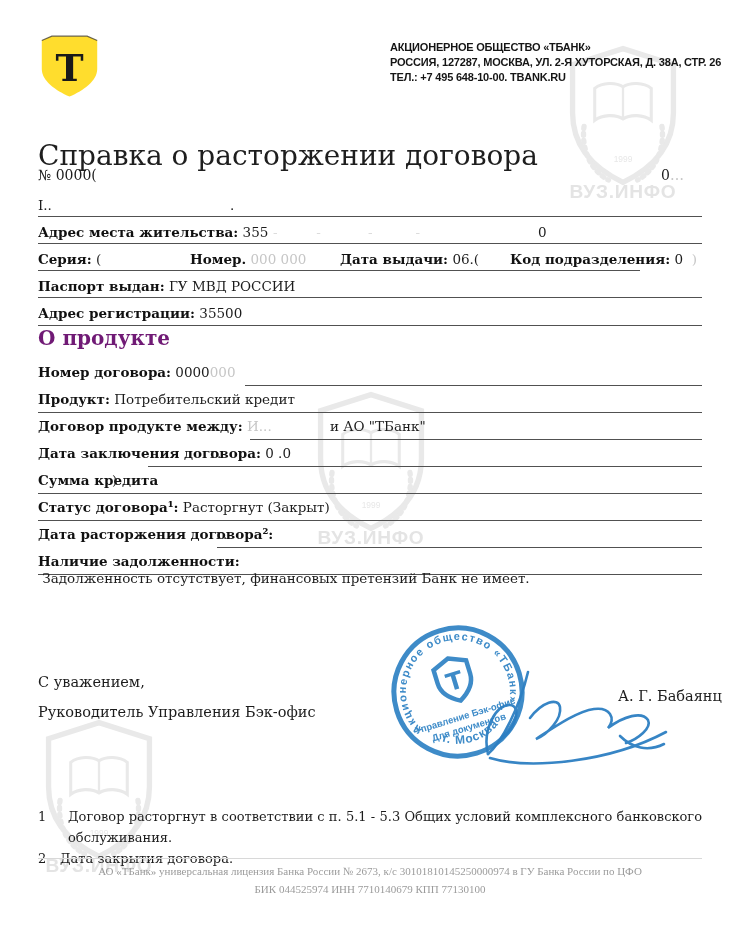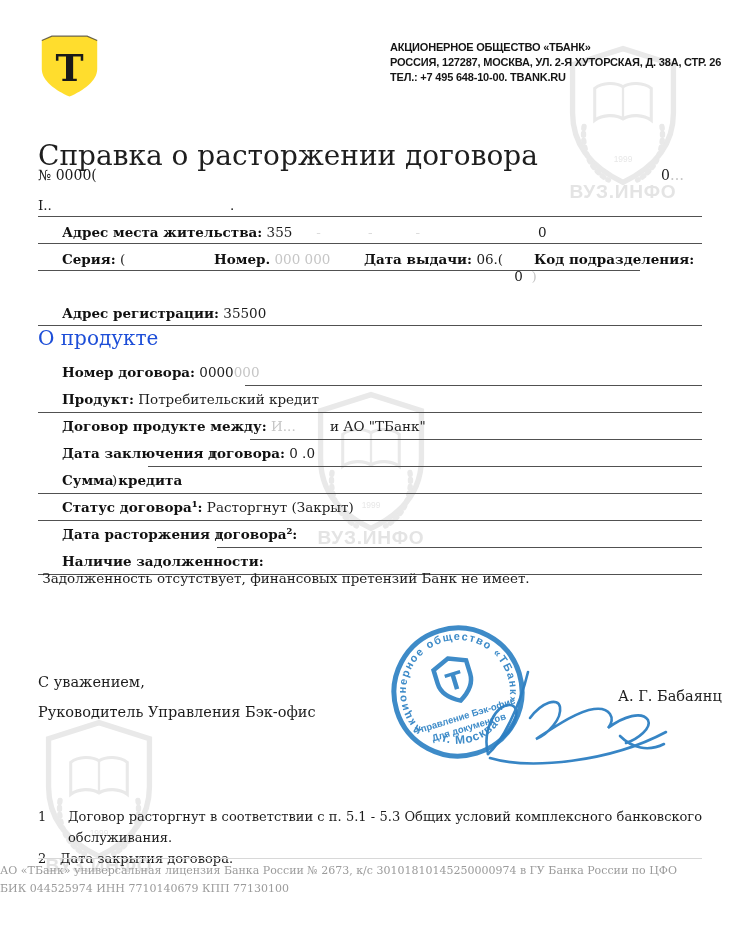--- a/index.html
+++ b/index.html
@@ -13,43 +13,43 @@
         font-family:"Liberation Sans",sans-serif;font-weight:bold;font-size:11px;
         line-height:15px;letter-spacing:-0.2px;color:#151515;}
   
   .title{position:absolute;left:38px;top:112px;font-size:28px;line-height:36px;color:#1e1e1e;margin-top:26px;}
   .docnum{position:absolute;left:38px;top:167px;width:664px;display:flex;
           justify-content:space-between;font-size:14px;}
   .docnum .right{padding-right:18px;}
   
   .row{position:absolute;left:38px;width:664px;font-size:13.5px;line-height:17px;
        border-bottom:1px solid #515151;height:19px;z-index:1;}
-  .lbl{font-weight:bold;color:#111;margin-left:24px;}
+  .lbl{font-weight:bold;color:#111;}
   .pre{white-space:pre;}
   .faint{color:#c6c6c6;}
   .residue{color:#dcdcdc;}
   .tail{position:absolute;top:0;}
   .col{position:absolute;top:0;}
   .mask{position:absolute;bottom:-2px;height:4px;background:#fff;}
-  .section{position:absolute;left:38px;top:326px;font-size:20px;color:#1d4ed8;}
+  .section{position:absolute;left:38px;top:326px;font-size:20px;color:#701a75;font-weight:bold;}
   
   .sig-regards{position:absolute;left:38px;top:674px;font-size:14.5px;}
   .sig-position{position:absolute;left:38px;top:704px;font-size:14.5px;}
   .sig-name{position:absolute;left:618px;top:688px;font-size:14.5px;}
   .stamp{position:absolute;left:380px;top:610px;width:300px;height:170px;z-index:2;}
   
   .footnotes{position:absolute;left:38px;top:806px;width:664px;font-size:13px;line-height:21px;}
   .fn{display:flex;}
   .fn-num{width:30px;flex:none;}
   .fn:nth-child(2) .fn-num{width:22px;}
   .fn-text{flex:1;}
   .just{text-align:justify;text-align-last:justify;}
   .divider{position:absolute;left:38px;top:858px;width:664px;border-top:1px solid #d8d8d8;}
-  .footer{position:absolute;left:0;top:862px;width:740px;text-align:left;
-          color:#9b9b9b;font-size:11px;line-height:18px;}
+  .footer{position:absolute;left:0;top:862px;width:740px;text-align:center;
+          color:#9b9b9b;font-size:11px;line-height:18px;font-family:Liberation Serif, serif;}
 </style>
 </head>
 <body>
 
 <div class="page">
 
   <svg width="0" height="0" style="position:absolute" aria-hidden="true">
     <defs>
       <g id="wm-shield">
         <path d="M85,6 L151,27 L151,90 C151,135 123,163 85,181 C47,163 19,135 19,90 L19,27 Z" fill="none" stroke="#e9e9e9" stroke-width="7"></path>
@@ -110,20 +110,23 @@
     </span>
     <span class="col" style="left:302px">
       <span class="lbl">Дата выдачи:</span><span class="pre"> 06.(</span>
     </span>
     <span class="col" style="left:472px">
       <span class="lbl">Код подразделения:</span><span class="pre"> 0</span><span class="pre faint">  )</span>
     </span>
     <span class="mask" style="left:602px;width:62px"></span>
   </div>
 
+  <div class="row" style="top:278px">
+    <span class="lbl">Паспорт выдан:</span><span class="pre"> ГУ МВД РОССИИ</span>
+  </div>
 
   <div class="row" style="top:305px;height:20px">
     <span class="lbl">Адрес регистрации:</span><span class="pre"> 35500</span>
   </div>
 
   <div class="section">О продукте</div>
 
   <div class="row" style="top:364px;height:21px">
     <span class="lbl">Номер договора:</span><span class="pre"> 0000</span><span class="pre faint">000</span>
     <span class="mask" style="left:0;width:207px"></span>

